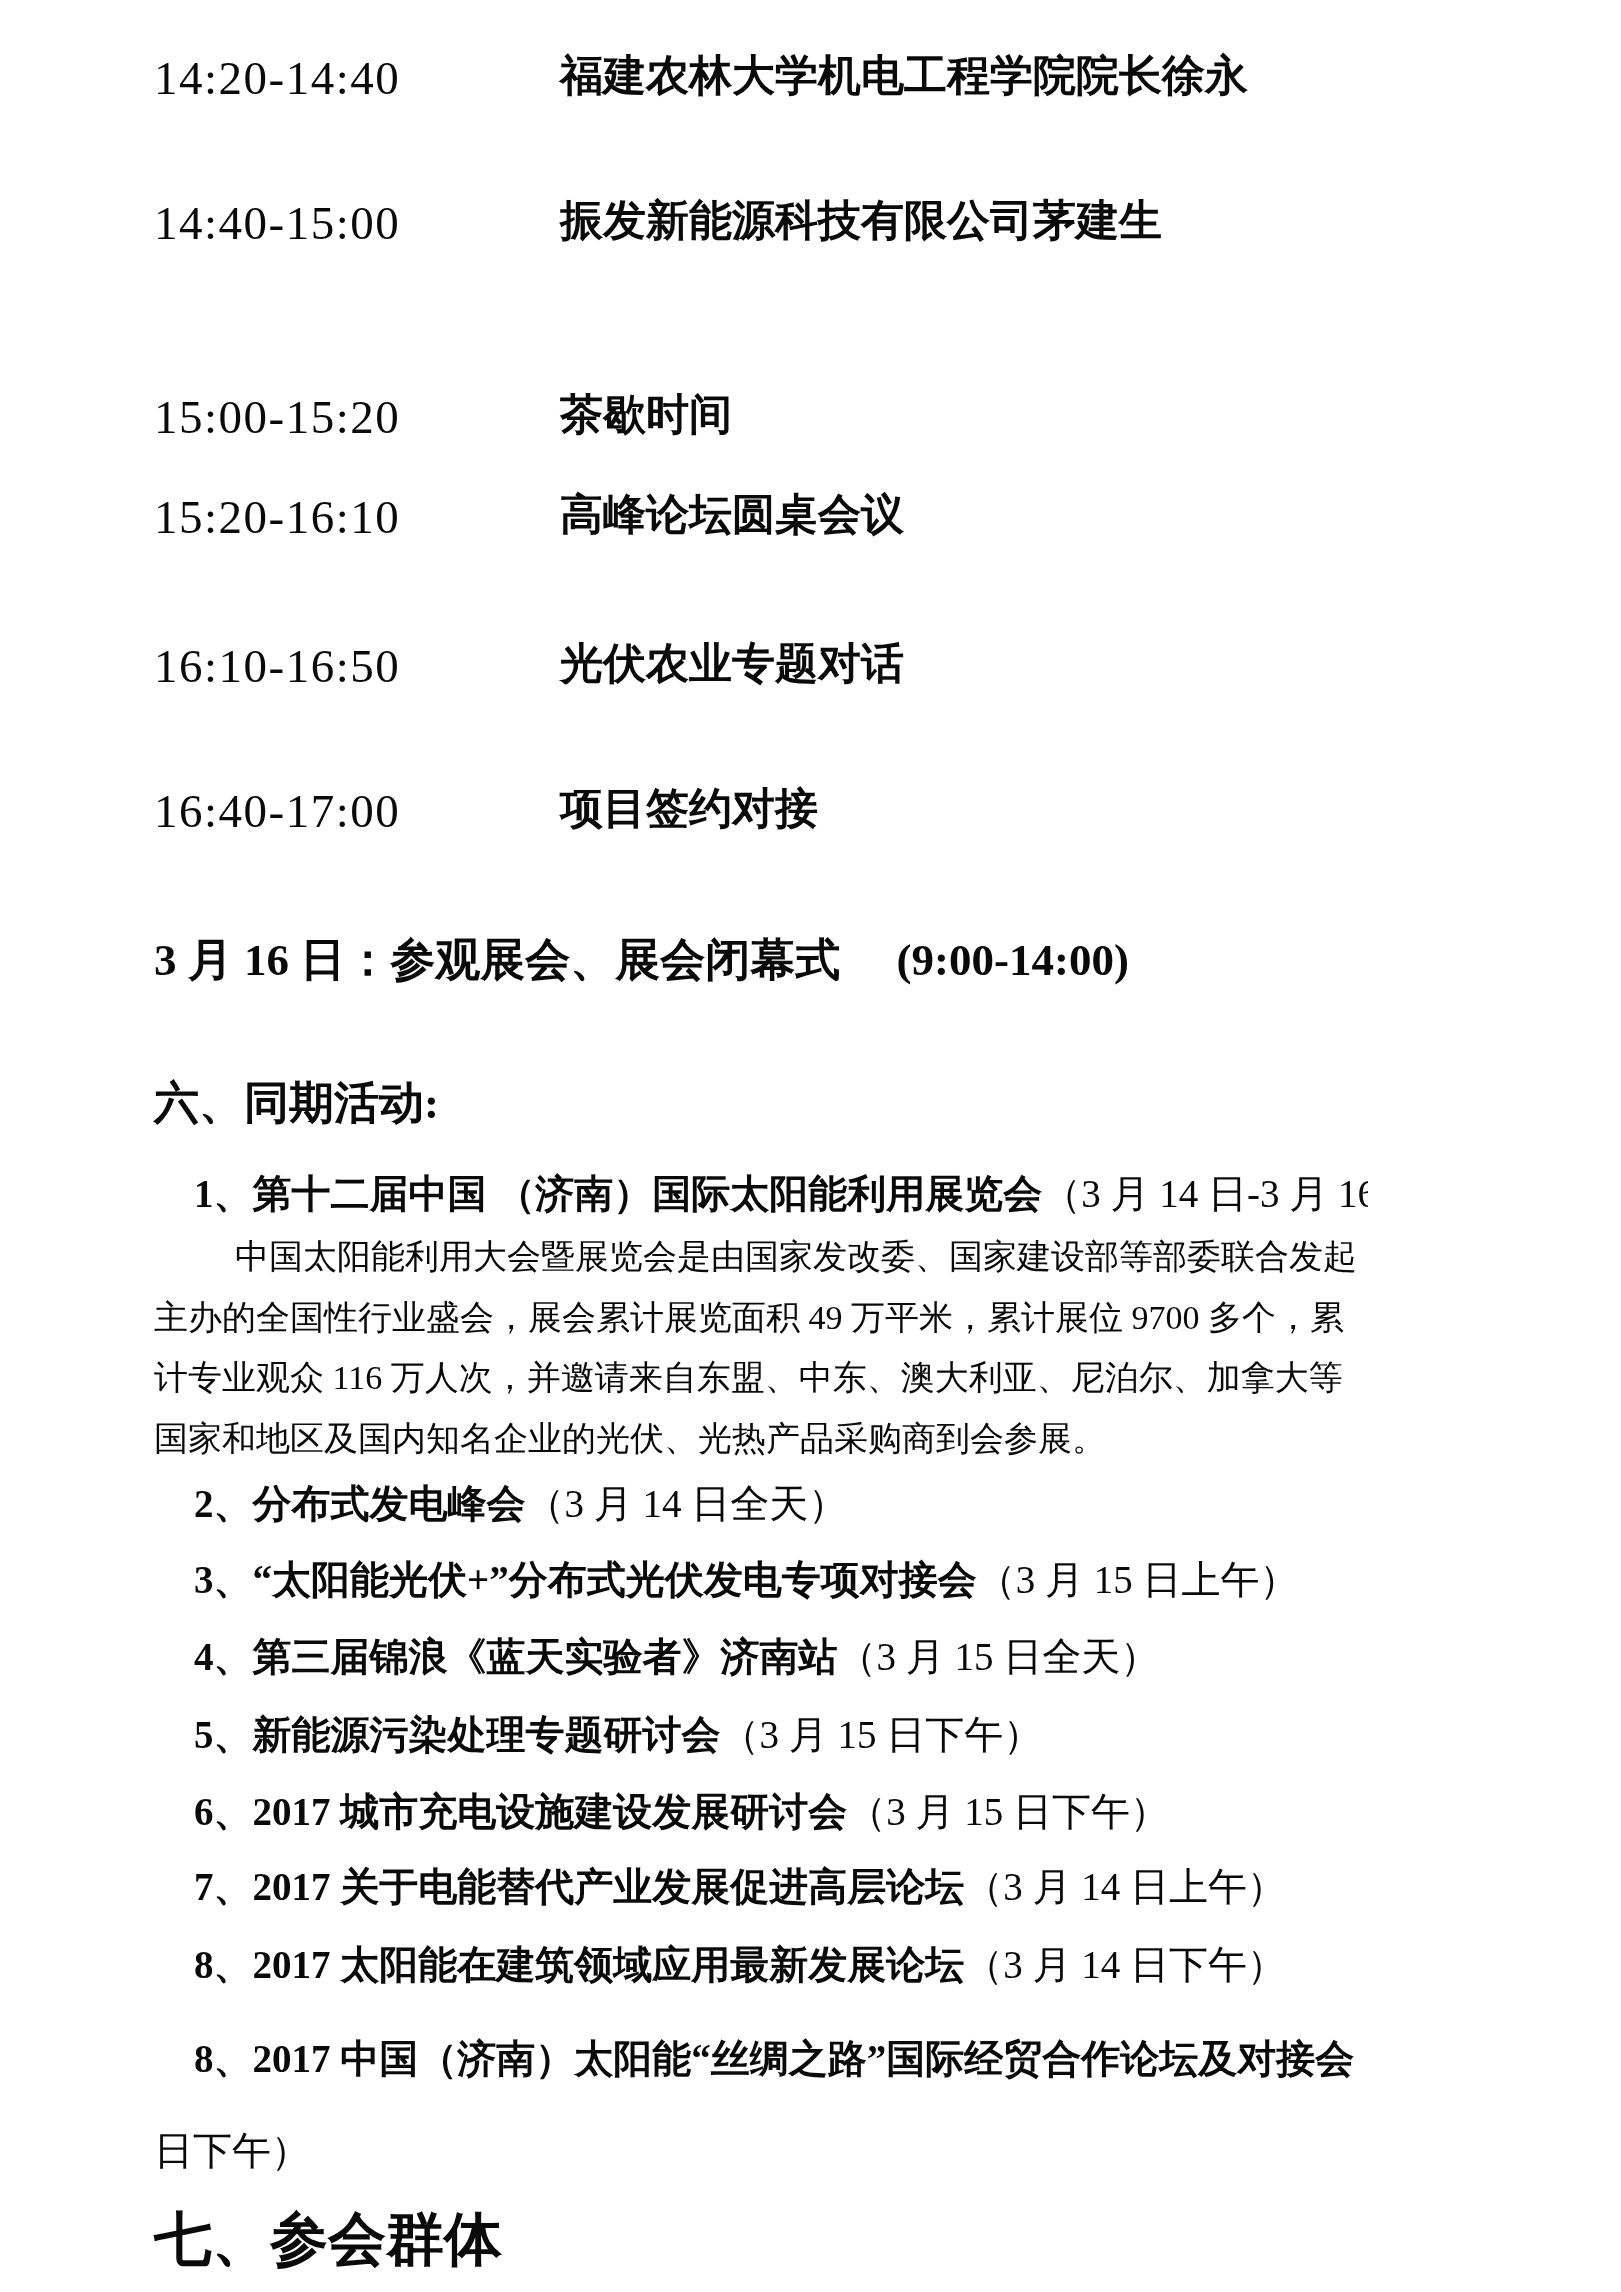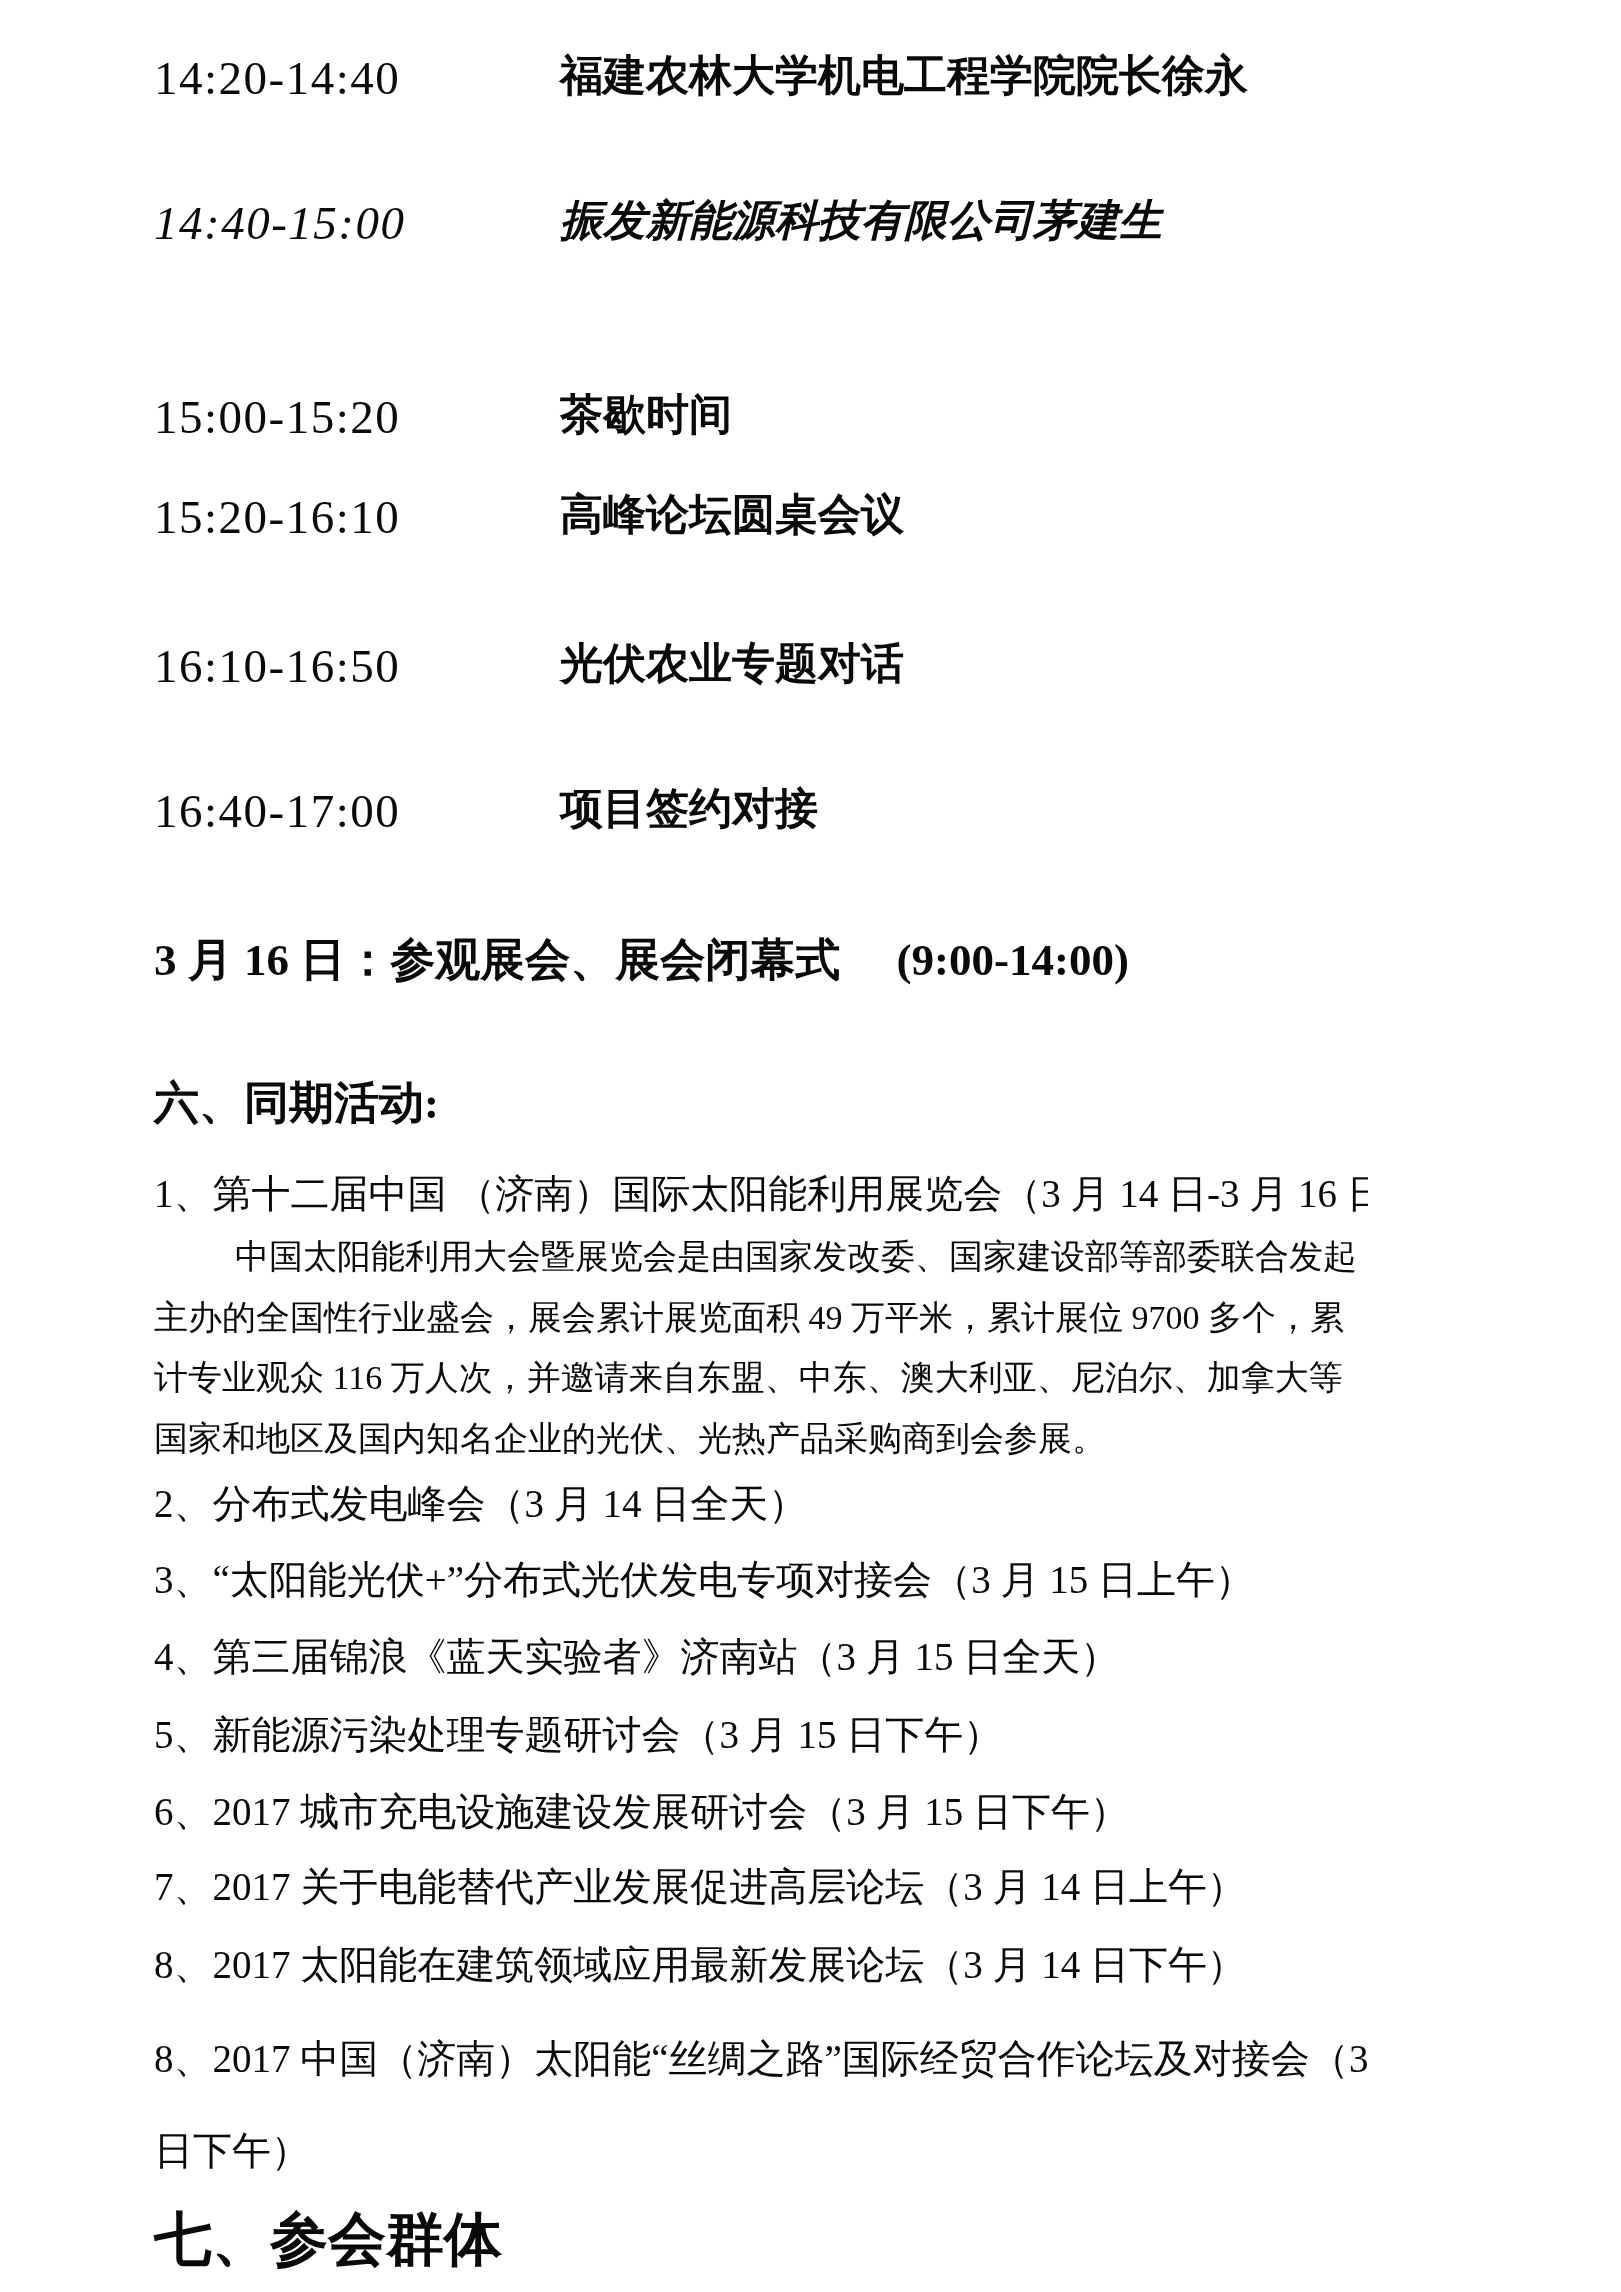--- a/index.html
+++ b/index.html
@@ -24,21 +24,21 @@
     font-size: 47px;
     letter-spacing: 1.5px;
     font-weight: 500;
   }
   .event-cell {
     left: 560px;
     font-size: 43px;
     font-weight: bold;
   }
   .r1 { top: 51px; }
-  .r2 { top: 196px; font-style: italic; }
+  .r2 { top: 196px; }
   .r3 { top: 345px; margin-top: 45px; }
   .r4 { top: 490px; }
   .r5 { top: 639px; }
   .r6 { top: 784px; }
 
   
   .closing-line {
     left: 154px; top: 935px;
     font-size: 45px; font-weight: bold;
   }
@@ -46,21 +46,21 @@
     left: 154px; top: 1078px;
     font-size: 45px; font-weight: bold;
   }
   .heading-seven {
     left: 154px; top: 2207px;
     font-size: 58px; font-weight: bold;
   }
 
   
   .item { left: 154px; font-size: 39px; }
-  .item .lbl { font-weight: normal; }
+  .item .lbl { font-weight: bold; margin-left: 40px; }
   .item .dt  { font-weight: normal; }
   .i1 { top: 1172px; }
   .i2 { top: 1482px; }
   .i3 { top: 1558px; }
   .i4 { top: 1635px; }
   .i5 { top: 1713px; }
   .i6 { top: 1790px; }
   .i7 { top: 1865px; }
   .i8 { top: 1943px; }
   .i9 { top: 2037px; }

